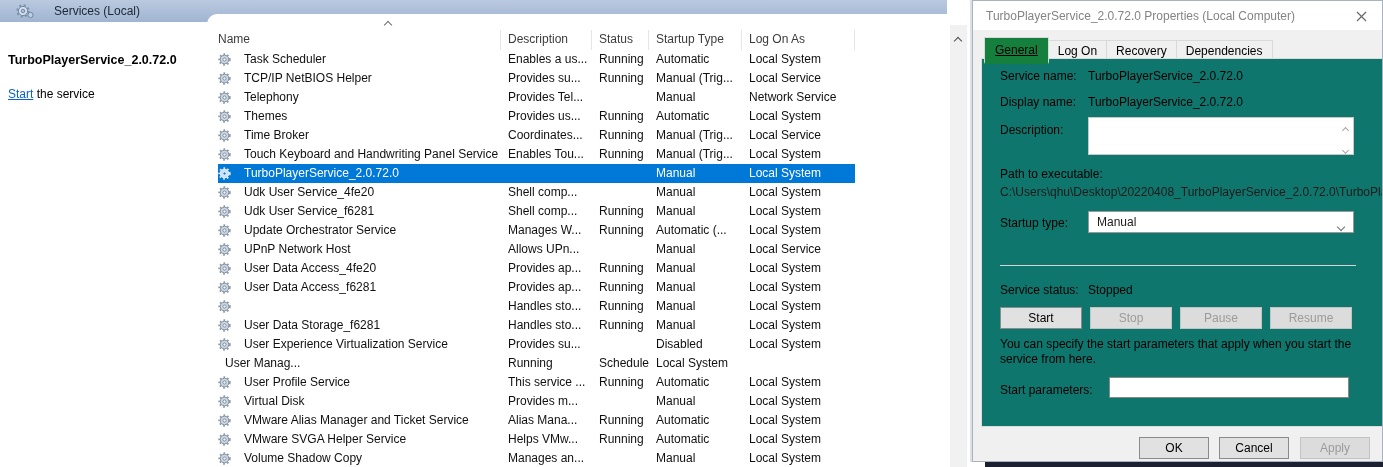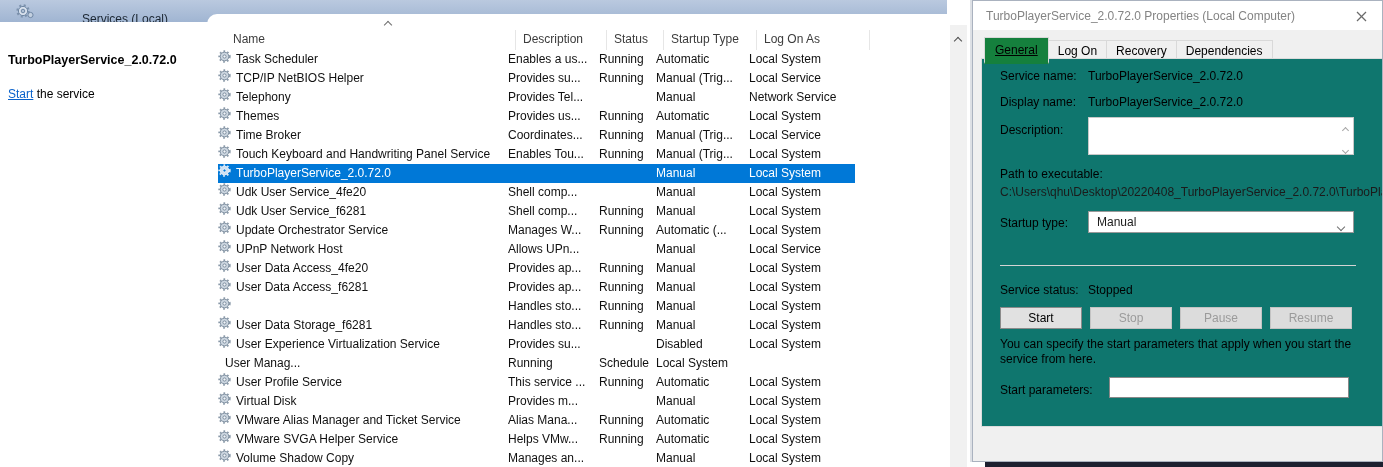--- a/index.html
+++ b/index.html
@@ -2,44 +2,44 @@
 <html><head>
 <meta charset="utf-8">
 <style>
   * { margin:0; padding:0; box-sizing:border-box; }
   html,body { width:1383px; height:467px; overflow:hidden; }
   body { position:relative; background:#ffffff; font-family:"Liberation Sans","DejaVu Sans",sans-serif; font-size:12px; color:#1b1b1b; }
 
   
   .band { position:absolute; left:0; top:0; width:947px; height:22px;
           background:linear-gradient(#bac9df,#a0b5d2); }
-  .band-title { position:absolute; left:54px; top:12px; color:#1c2733;margin-left:28px; }
+  .band-title { position:absolute; left:54px; top:4px; color:#1c2733; }
   .band-icon { position:absolute; left:15px; top:3px; }
 
   .left-pane { position:absolute; left:0; top:22px; width:206px; bottom:0; background:#fff; }
   .svc-title { position:absolute; left:8px; top:31px; font-weight:bold; font-size:12.5px; color:#000; }
   .start-line { position:absolute; left:8px; top:65px; color:#000; }
   .link { color:#0a62cb; text-decoration:underline; cursor:pointer; }
 
   .list-panel { position:absolute; left:207px; top:14px; width:760px; bottom:0;
                 background:#fff; border-radius:10px 0 0 0; }
   .lp-header { position:absolute; top:0; left:0; right:17px; height:36px; }
-  .hgrid { margin-left:26px; width:637px; height:36px; display:grid;
+  .hgrid { margin-left:11px; width:637px; height:36px; display:grid;
            grid-template-columns:283px 91px 57px 93px 113px; align-items:end; }
   .hcell { height:20px; line-height:18px; padding-left:7px; color:#3c3c3c;
            border-right:1px solid #e6e6e6; white-space:nowrap; overflow:hidden; cursor:default; }
   .hcell:first-child { padding-left:0; }
   .sort-icon { position:absolute; left:178px; top:3px; }
 
   .rows { position:absolute; top:36px; left:0; right:17px; bottom:0; overflow:hidden; }
   .lrow { height:19px; }
   .rgrid { margin-left:11px; width:637px; height:19px; display:grid;
            grid-template-columns:283px 91px 57px 93px 113px; }
   .cell { line-height:19px; padding-left:7px; white-space:nowrap; overflow:hidden; color:#101010; }
-  .cname { padding-left:0; display:flex; align-items:flex-start; gap:5px; }
+  .cname { padding-left:0; display:flex; align-items:center; gap:13px; }
   .cname svg { flex:0 0 auto; }
   .lrow.selected .rgrid { background:#0078d7; }
   .lrow.selected .cell { color:#ffffff; }
   .g-ring { stroke:#8d9cab; }
   .g-body { fill:#cdd7e1; stroke:#7e8fa0; }
   .g-hole { fill:#f4f7fa; stroke:#7e8fa0; }
   .lrow.selected .g-ring { stroke:#dbe7f3; }
   .lrow.selected .g-body { fill:#cfe0f2; stroke:#eaf2fb; }
   .lrow.selected .g-hole { fill:#0078d7; stroke:#eaf2fb; }
 
@@ -533,15 +533,20 @@
         <button class="btn" disabled="">Pause</button>
         <button class="btn" disabled="">Resume</button>
       </div>
 
     <div class="help-text">You can specify the start parameters that apply when you start the service from here.</div>
 
     <span class="flabel" style="top:324px">Start parameters:</span>
     <input class="param-input" type="text" value="" style="">
   </div>
 
+  <div class="footer-buttons">
+      <button class="btn">OK</button>
+      <button class="btn">Cancel</button>
+      <button class="btn" disabled="">Apply</button>
+    </div>
 </div>
 
 <div class="taskbar-strip"></div>
 
 </body></html>

